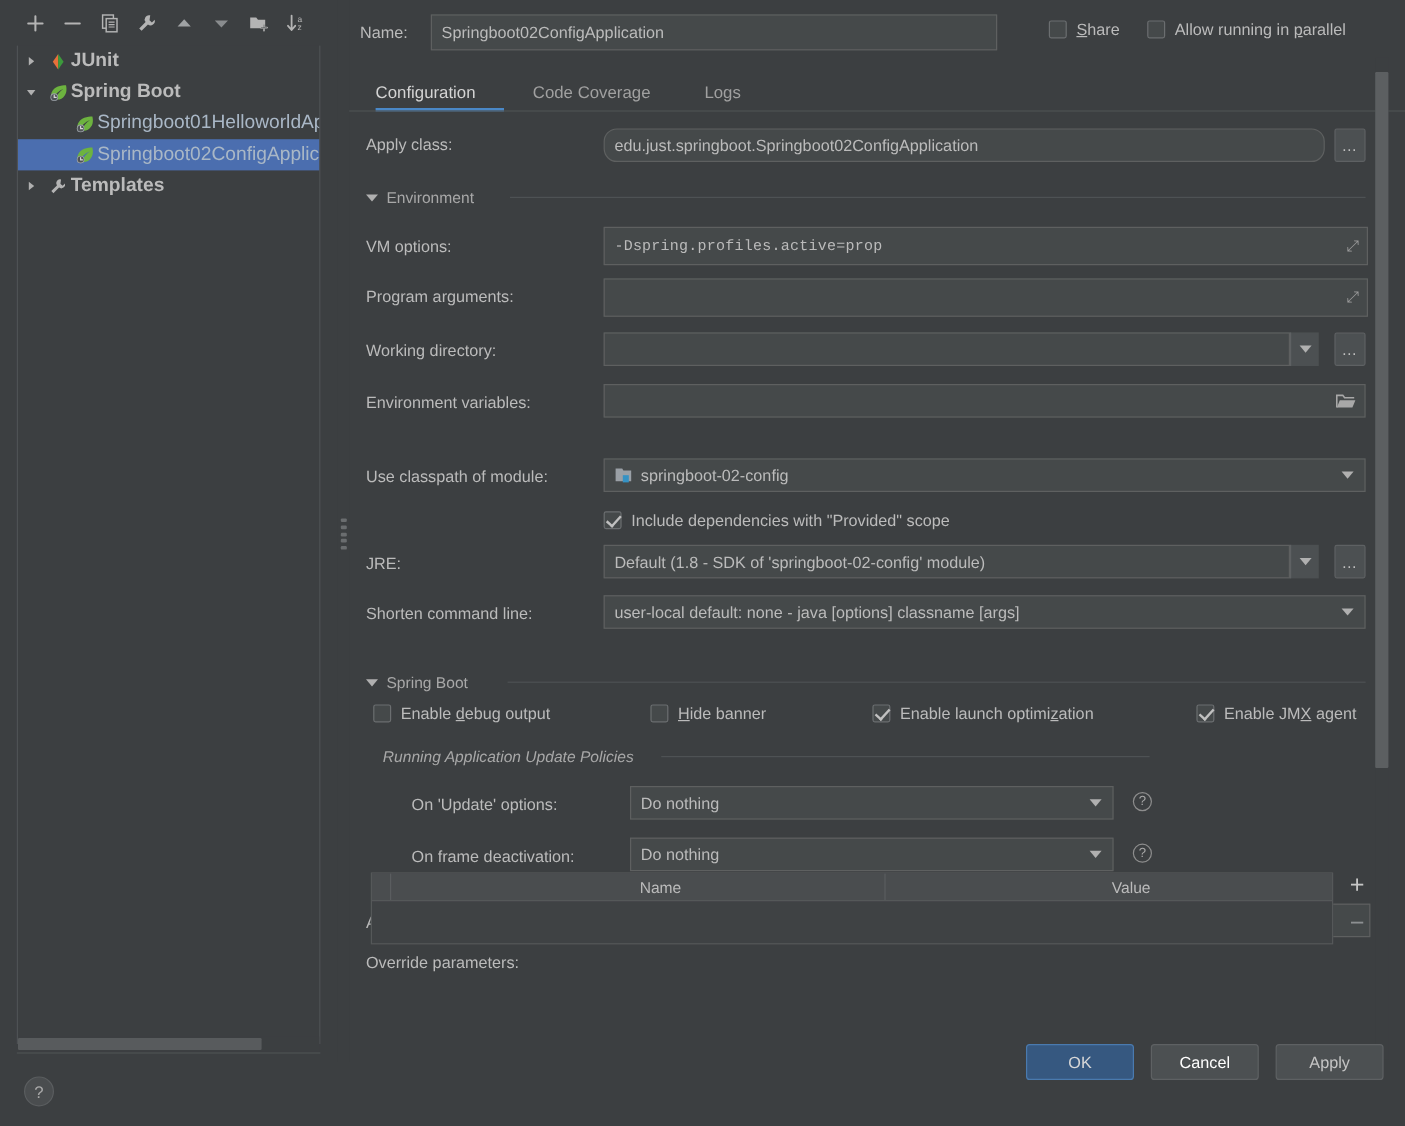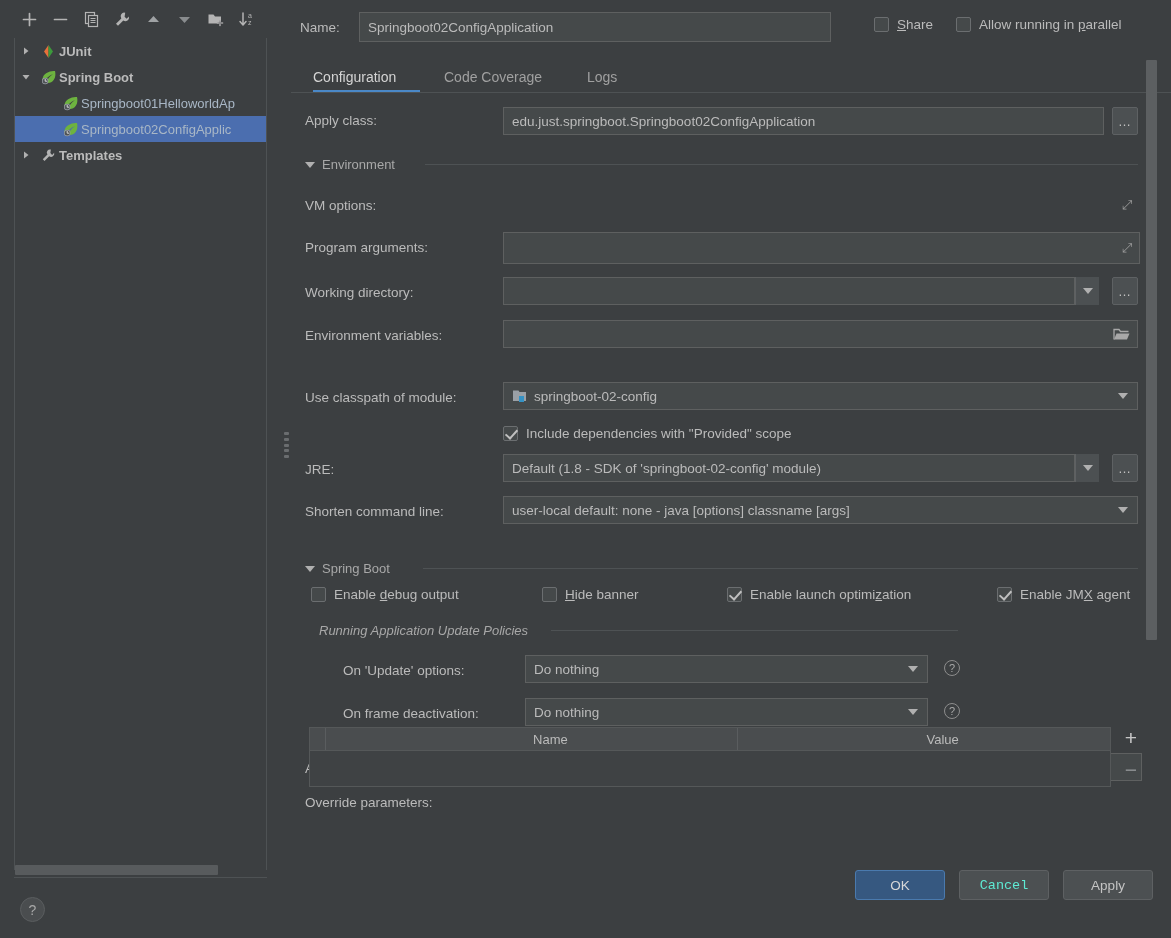--- a/index.html
+++ b/index.html
@@ -38,21 +38,21 @@
   #tree { position: absolute; left: 0; top: 0; width: 266px; }
   .tree-row {
     position: relative; height: 26px; display: flex; align-items: center;
     white-space: nowrap; cursor: pointer;
   }
   .tree-row.selected { background: #4b6eaf; }
   .tree-row.selected .tree-label { color: #e8e8e8; }
   .twisty { width: 22px; display: flex; justify-content: center; align-items: center; flex: 0 0 22px; }
   .twisty svg { display:block; }
   .tree-icon { width: 22px; flex: 0 0 22px; display:flex; align-items:center; justify-content:center; }
-  .tree-label { font-size: 13px; color: #a9b7c6; }
+  .tree-label { font-size: 16px; color: #a9b7c6; }
   .tree-label.bold { font-weight: bold; color: #bbbbbb; }
   .tree-row.child { padding-left: 22px; }
   .tree-row.child .tree-label { color: #a9b7c6; font-weight: normal; }
 
   #tree-hscroll-track {
     position: absolute; left: 15px; top: 864px; width: 251px; height: 12px;
     background: #3c3f41;
   }
   #tree-hscroll-thumb {
     position: absolute; left: 0px; top: 1px; width: 203px; height: 10px;
@@ -208,21 +208,21 @@
   }
 
   
   #bottom-bar { position: absolute; left: 0; top: 859px; width: 1037px; height: 53px; }
   .dlg-btn {
     position: absolute; top: 11px; height: 30px; border-radius: 3px;
     display: flex; align-items: center; justify-content: center;
     font-size: 13.5px; cursor: pointer;
   }
   #ok-btn { left: 855px; width: 90px; background: #365880; border: 1px solid #4a7aae; color: #d8d8d8; }
-  #cancel-btn { left: 959px; width: 90px; background: #4c5052; border: 1px solid #5e6163; color: #5eead4; font-family: Liberation Mono, monospace; }
+  #cancel-btn { left: 959px; width: 90px; background: #4c5052; border: 1px solid #5e6163; color: #ffffff; }
   #apply-btn { left: 1063px; width: 90px; background: #4c5052; border: 1px solid #5e6163; color: #c4c4c4; }
 </style>
 </head>
 <body>
 
 <div id="root">
 
   <div id="left-panel">
 
     <div id="toolbar">
@@ -383,30 +383,31 @@
       <div class="tab active" style="left:22px;">Configuration</div>
       <div class="tab" style="left:153px;">Code Coverage</div>
       <div class="tab" style="left:296px;">Logs</div>
       <div id="tab-underline" style="left:22px; width:107px;"></div>
     </div>
     <div id="tabs-baseline"></div>
 
     <div id="form">
 
       <div class="lbl" style="left:14px; top:18px;">Apply class:</div>
-      <div class="fld" style="left:212px; top:12px; width:601px; height:28px;">edu.just.springboot.Springboot02ConfigApplication</div>
+      <div class="fld" style="left:212px; top:12px; width:601px; height:28px;border-radius:11px;">edu.just.springboot.Springboot02ConfigApplication</div>
       <div class="btn-ellipsis" style="left:821px; top:12px; width:26px; height:28px;">…</div>
 
       <div class="section-hdr" style="left:14px; top:62px;">
         <span class="sec-twisty"></span>
         <span>Environment</span>
       </div>
       <div class="sec-line" style="left:134px; top:69px; width:713px;"></div>
 
       <div class="lbl" style="left:14px; top:103px;">VM options:</div>
+      <div class="fld mono" style="left:212px; top:94px; width:637px; height:32px;">-Dspring.profiles.active=prop</div>
       <div class="expand-icon" style="left:831px; top:102px;">⤢</div>
 
       <div class="lbl" style="left:14px; top:145px;">Program arguments:</div>
       <div class="fld mono" style="left:212px; top:137px; width:637px; height:32px;"></div>
       <div class="expand-icon" style="left:831px; top:145px;">⤢</div>
 
       <div class="lbl" style="left:14px; top:190px;">Working directory:</div>
       <div class="fld" style="left:212px; top:182px; width:572px; height:28px;"></div>
       <div class="arrow-btn" style="left:784px; top:182px; width:24px; height:28px;">
         <span class="caret"></span>

